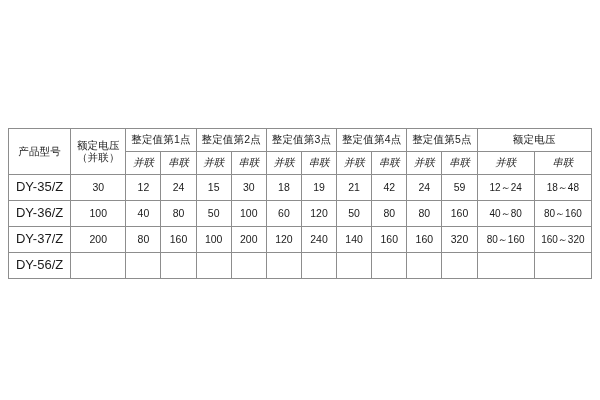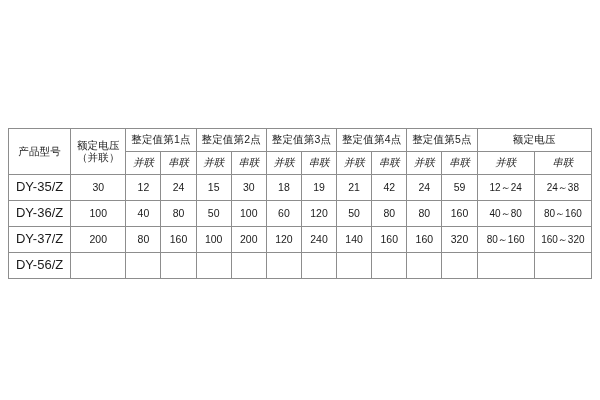--- a/index.html
+++ b/index.html
@@ -144,21 +144,21 @@
         <td class="val-cell">24</td>
         <td class="val-cell">15</td>
         <td class="val-cell">30</td>
         <td class="val-cell">18</td>
         <td class="val-cell">19</td>
         <td class="val-cell">21</td>
         <td class="val-cell">42</td>
         <td class="val-cell">24</td>
         <td class="val-cell">59</td>
         <td class="range-cell">12～24</td>
-        <td class="range-cell">24～38</td>
+        <td class="range-cell">18～48</td>
       </tr>
 
       <tr>
         <td class="model-cell">DY-36/Z</td>
         <td class="volt-cell">100</td>
         <td class="val-cell">40</td>
         <td class="val-cell">80</td>
         <td class="val-cell">50</td>
         <td class="val-cell">100</td>
         <td class="val-cell">60</td>

